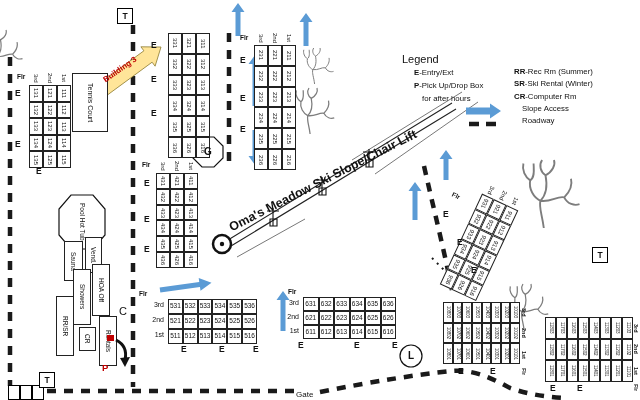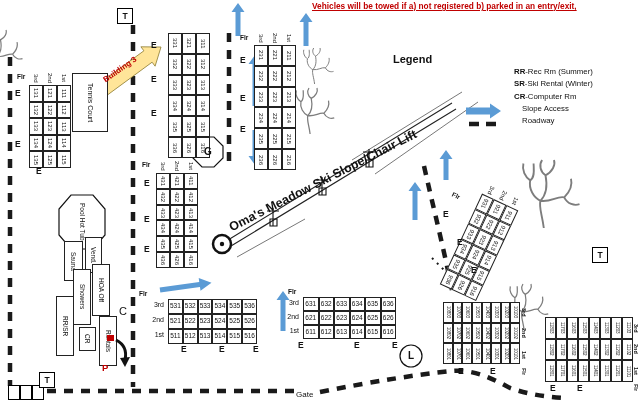--- a/index.html
+++ b/index.html
@@ -25,21 +25,21 @@
        align-items:center;justify-content:center;text-align:center}
   .vtext{writing-mode:vertical-rl;font-size:6.5px;line-height:1.15}
   .flr{position:absolute;z-index:3;font-size:6.5px;font-weight:bold}
   .rowlbl{position:absolute;z-index:3;font-size:7px;width:18px;text-align:right}
   .vlbl{position:absolute;z-index:3}
   .vlbl span{writing-mode:vertical-rl;font-size:5.5px;font-weight:bold}
   .notice{position:absolute;left:312px;top:1px;z-index:3;font-size:8.3px;font-weight:bold;
           line-height:11.5px;white-space:nowrap}
   .red{color:#C00000;text-decoration:underline}
   .indent{padding-left:16px}
-  .legend-title{position:absolute;left:393px;top:53px;font-size:11px;font-weight:bold;z-index:3}
+  .legend-title{position:absolute;left:402px;top:53px;font-size:11px;font-weight:normal;z-index:3}
   .lgcol{position:absolute;z-index:3;font-size:7.8px;line-height:13px;white-space:nowrap}
   .lgcol3{line-height:12.3px}
   .lgitem b{font-weight:bold}
   .lgitem.cont{margin-left:8px}
   .slope-label{position:absolute;left:230px;top:221px;z-index:3;font-size:12.5px;font-weight:bold;
                white-space:nowrap;transform:rotate(-27deg);transform-origin:0 50%}
   .gtext{position:absolute;z-index:3;font-size:10px;font-weight:bold}
   .gate{position:absolute;left:296px;top:390px;font-size:8px;font-weight:normal;z-index:3}
   .clabel{position:absolute;left:119px;top:305px;font-size:11px;z-index:3}
   .plabel{position:absolute;left:102px;top:362px;font-size:9.5px;font-weight:bold;color:#C00000;z-index:4}
@@ -117,24 +117,28 @@
           <polygon points="0,-3.5 24,-3.5 24,-7.5 35,0 24,7.5 24,3.5 0,3.5"></polygon>
         </g>
     </g>
 
     <path d="M469,124 H497" stroke="#1a1a1a" stroke-width="4.5" stroke-dasharray="10 7" fill="none"></path>
 
     <polygon points="96.9,85.3 143.9,50.8 140.9,46.8 161,47 155.1,66.2 152.1,62.2 105.1,96.7" fill="#FFE599" stroke="#8a7a30" stroke-width="0.8"></polygon>
   </svg>
 
   <div class="notice">
-    <div class="red">Vehicles will be towed if a) not registered b) parked in an entry/exit,</div>
   </div>
 
   <div class="legend-title">Legend</div>
+  <div class="lgcol" style="left:414px;top:66px">
+      <div class="lgitem"><b>E</b><span>-Entry/Ext</span></div>
+      <div class="lgitem"><b>P</b><span>-Pick Up/Drop Box</span></div>
+      <div class="lgitem cont"><b></b><span>for after hours</span></div>
+    </div>
   <div class="lgcol lgcol3" style="left:514px;top:66px">
       <div class="lgitem"><b>RR</b><span>-Rec Rm (Summer)</span></div>
       <div class="lgitem"><b>SR</b><span>-Ski Rental (Winter)</span></div>
       <div class="lgitem"><b>CR</b><span>-Computer Rm</span></div>
       <div class="lgitem cont"><b></b><span>Slope Access</span></div>
       <div class="lgitem cont"><b></b><span>Roadway</span></div>
     </div>
 
   <div class="slope-label">Oma's Meadow Ski Slope/Chair Lift</div>
 

